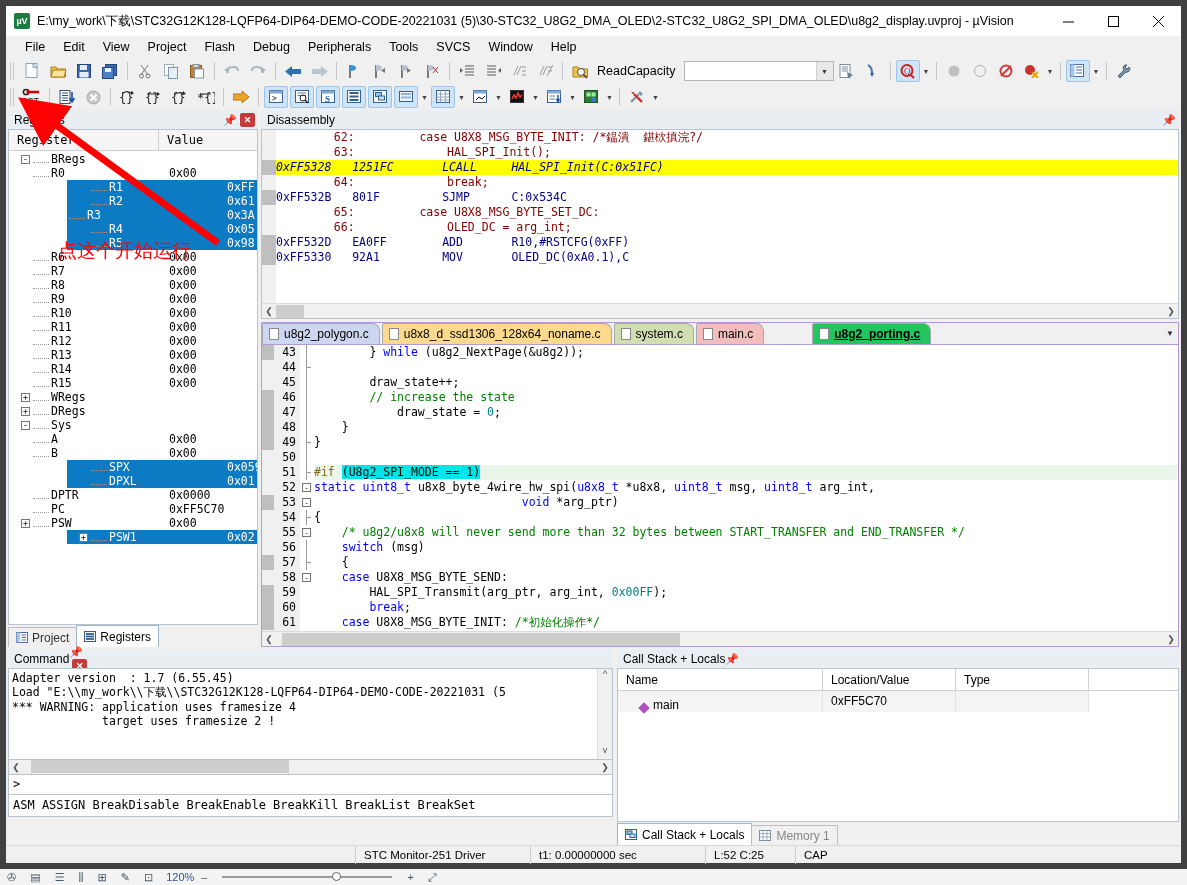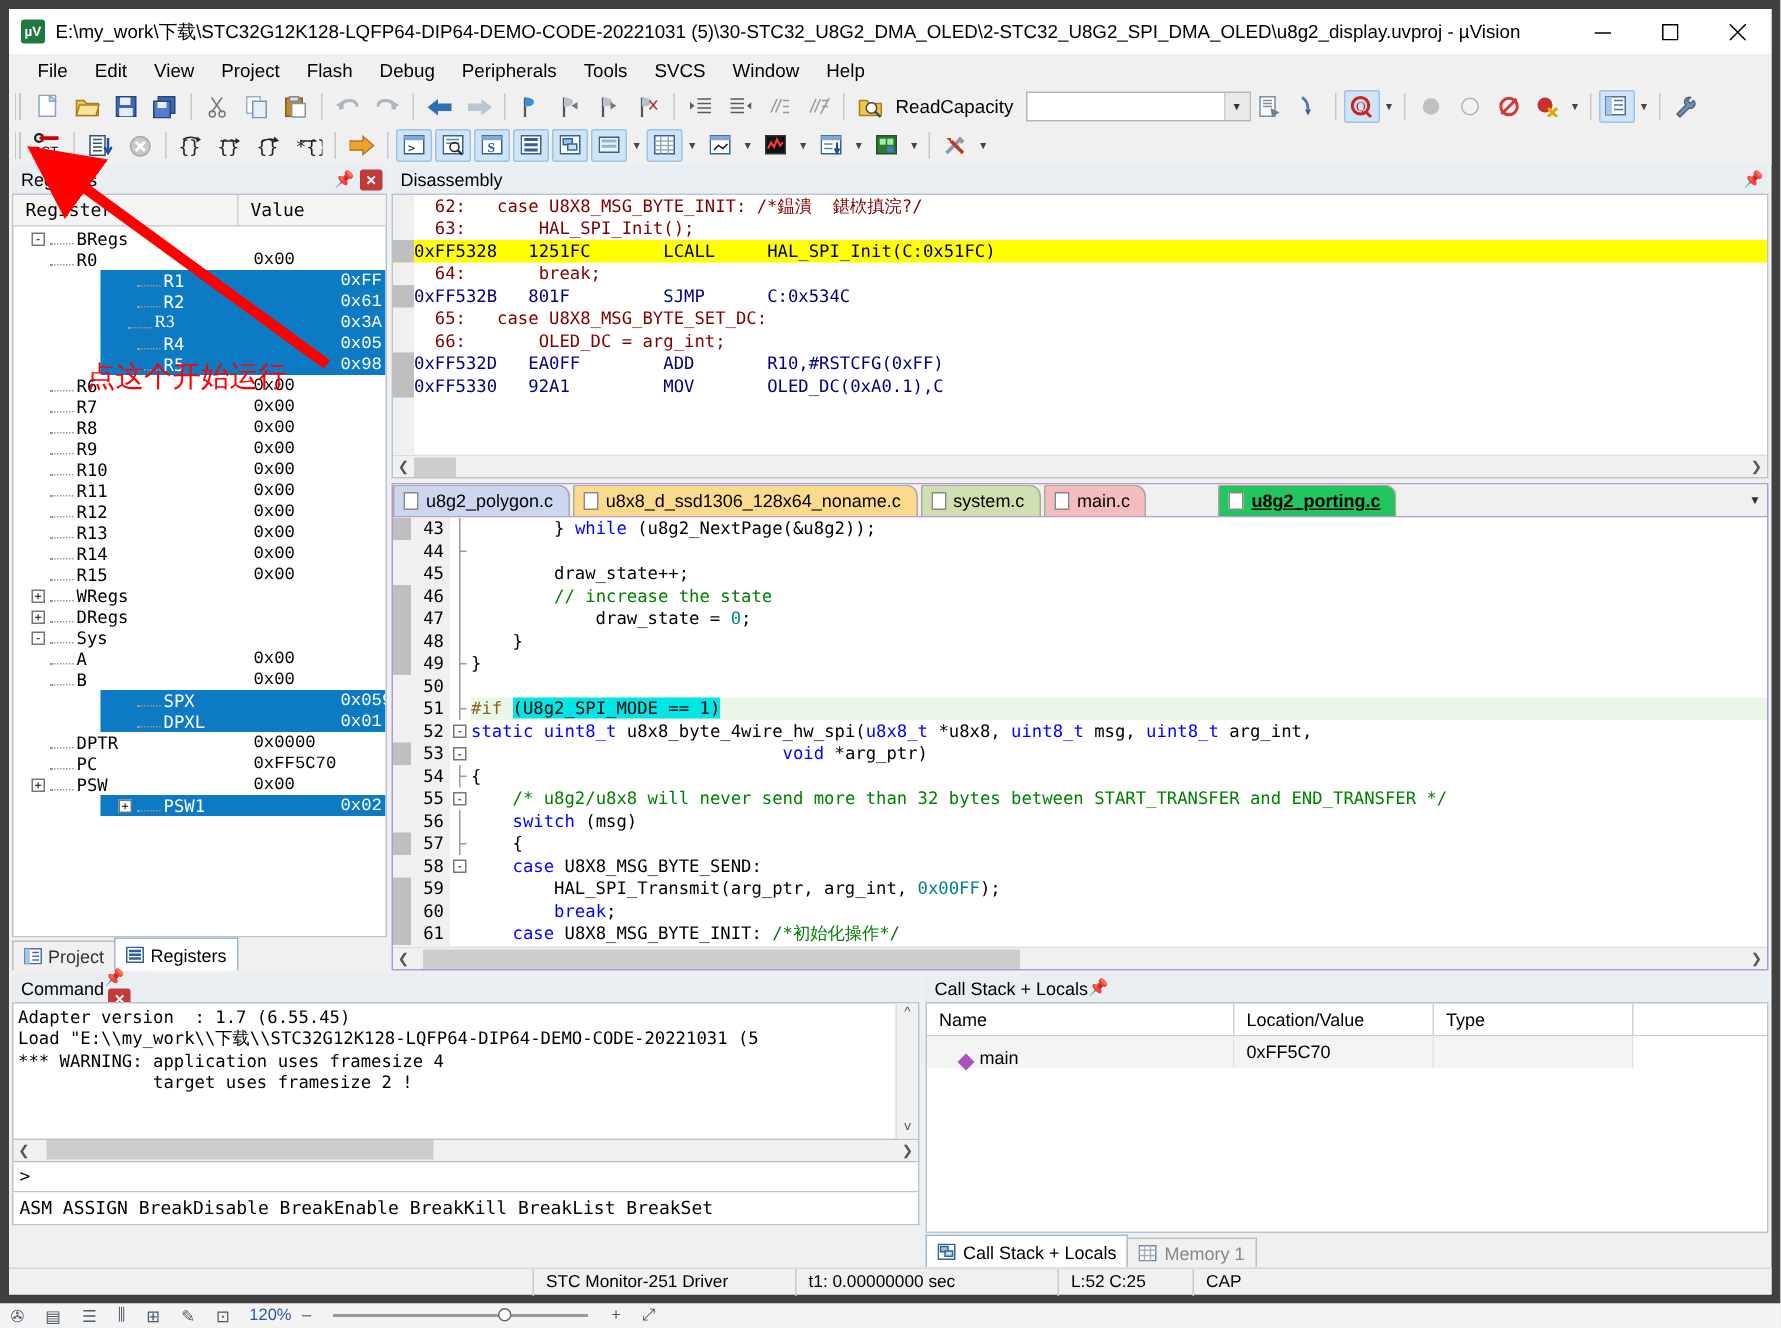--- a/index.html
+++ b/index.html
@@ -75,42 +75,42 @@
   #registers { flex:1 1 auto; border:1px solid #b8c4cf; background:#fff; display:flex; flex-direction:column; min-height:0;}
   .reg-head { display:flex; height:21px; background:#f5f5f5; border-bottom:1px solid #cfcfcf; flex:0 0 auto;}
   .reg-head div { font-size:12px; padding:3px 0 0 8px; font-family:"DejaVu Sans Mono",monospace;}
   .rh-name { width:150px; border-right:1px solid #cfcfcf; }
   .rh-val { flex:1; }
   .reg-body { flex:1 1 auto; overflow:hidden; padding-top:1px; }
   .reg-row { height:14px; display:flex; align-items:center; font-family:"DejaVu Sans Mono",monospace;
              font-size:11.5px; color:#000; }
   .reg-row.sel { background:#0d7ac4; color:#fff; }
   .reg-name { flex:0 0 auto; display:flex; align-items:center; }
-  .reg-val { position:absolute; left:160px;font-family:Liberation Mono, monospace; }
+  .reg-val { position:absolute; left:160px; }
   .reg-row { position:relative; }
   .tw { display:inline-block; width:12px; text-align:center; }
   .expander { display:inline-block; width:9px; height:9px; border:1px solid #767676; background:#fff;
               font-size:8px; line-height:7px; text-align:center; color:#000; margin-right:3px;}
   .dots { display:inline-block; width:16px; border-bottom:1px dotted #999; height:7px; margin-right:2px;}
 
   
   .ptabs { height:22px; display:flex; align-items:flex-end; flex:0 0 auto; background:#f0f0f0;}
   .ptab { height:20px; display:flex; align-items:center; padding:0 7px; font-size:12px;
           border:1px solid #bfbfbf; border-bottom:none; background:#f0f0f0; margin-right:-1px; color:#333;}
   .ptab.active { background:#fff; height:22px; color:#000; border-color:#9fb8cc;}
 
   
   #disasm { height:190px; flex:0 0 auto; border:1px solid #b8c4cf; background:#fff;
             display:flex; flex-direction:column; }
   #disasm-body { flex:1 1 auto; position:relative; overflow:hidden; background:#fff;}
   .dis-gutter { position:absolute; left:0; top:0; bottom:0; width:14px; background:#f0f0f0;}
   .dis-line { height:15px; line-height:15px; font-family:"DejaVu Sans Mono",monospace; font-size:11.5px;
               white-space:pre; position:relative; padding-left:14px;}
-  .dis-line.cur { background:#ffff00; }
-  .dis-src { color:#800000; }
+  .dis-line.cur { background:#ffff00;font-style:italic; }
+  .dis-src { color:#800000;padding-left:44px; }
   .dis-asm { color:#000080; }
   .dmark { position:absolute; left:0; top:0; width:14px; height:15px; background:#bfbfbf;}
   .hscroll { height:15px; background:#f0f0f0; display:flex; align-items:center; flex:0 0 auto;
              border-top:1px solid #dcdcdc;}
   .hs-arrow { width:14px; text-align:center; font-size:9px; color:#555;}
   .hs-track { flex:1; height:13px; background:#f0f0f0; position:relative;}
   .hs-thumb { position:absolute; height:13px; background:#cdcdcd; top:0;}
 
   
   #editor-wrap { flex:1 1 auto; display:flex; flex-direction:column; min-height:0; margin-top:3px;
@@ -690,21 +690,21 @@
             <div class="reg-row sel" style="margin-left: 58px; padding-left: 0px;">
               <span class="reg-name" style="margin-left: -58px; padding-left: 58px;">
                 <span class="tw"></span>
                 <span class="tw"></span>
                 <span class="dots"></span>
                 <span style="font-size:11.5px">R2</span>
               </span>
               <span class="reg-val">0x61</span>
             </div>
             <div class="reg-row sel" style="margin-left: 58px; padding-left: 0px;">
-              <span class="reg-name" style="margin-left: -58px; padding-left: 52px; font-family: Liberation Serif, serif;">
+              <span class="reg-name" style="margin-left: -58px; padding-left: 36px;">
                 <span class="tw"></span>
                 <span class="tw"></span>
                 <span class="dots"></span>
                 <span style="font-size:11.5px">R3</span>
               </span>
               <span class="reg-val">0x3A</span>
             </div>
             <div class="reg-row sel" style="margin-left: 58px; padding-left: 0px;">
               <span class="reg-name" style="margin-left: -58px; padding-left: 58px;">
                 <span class="tw"></span>

